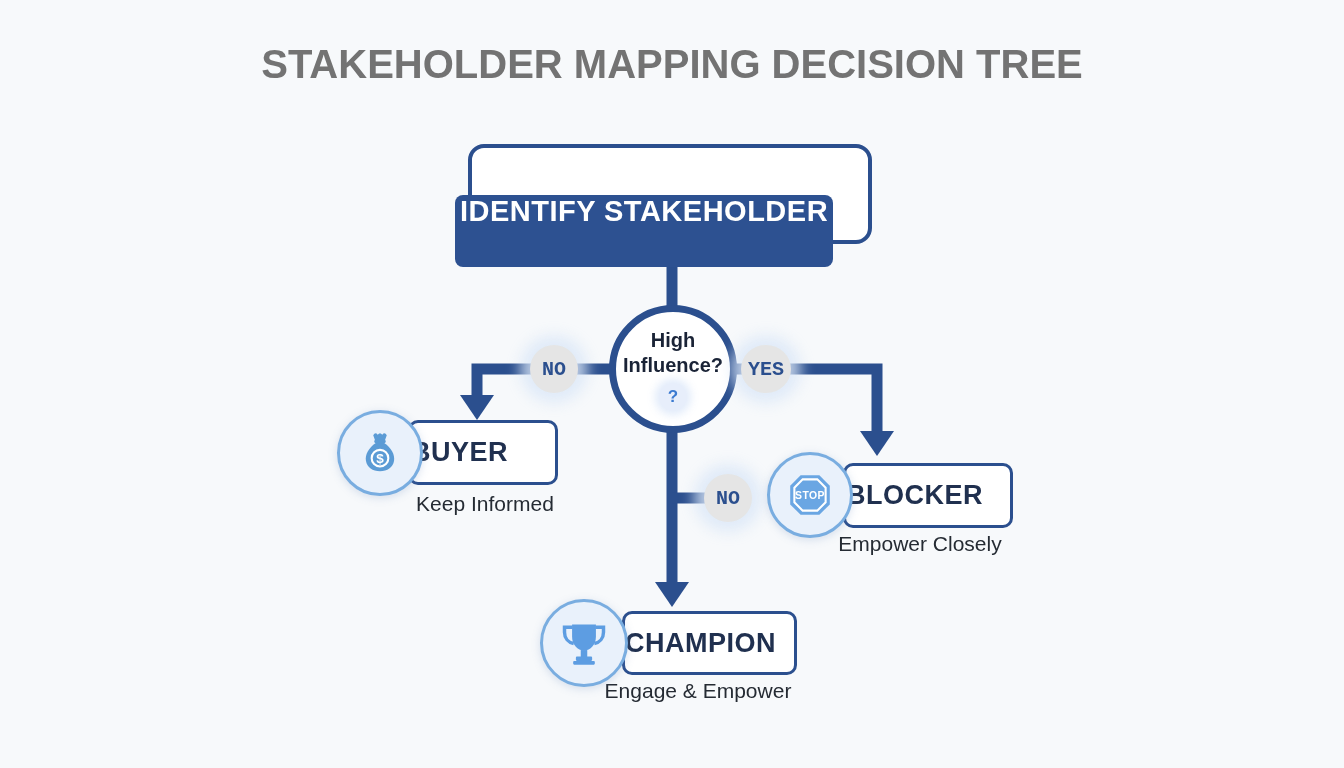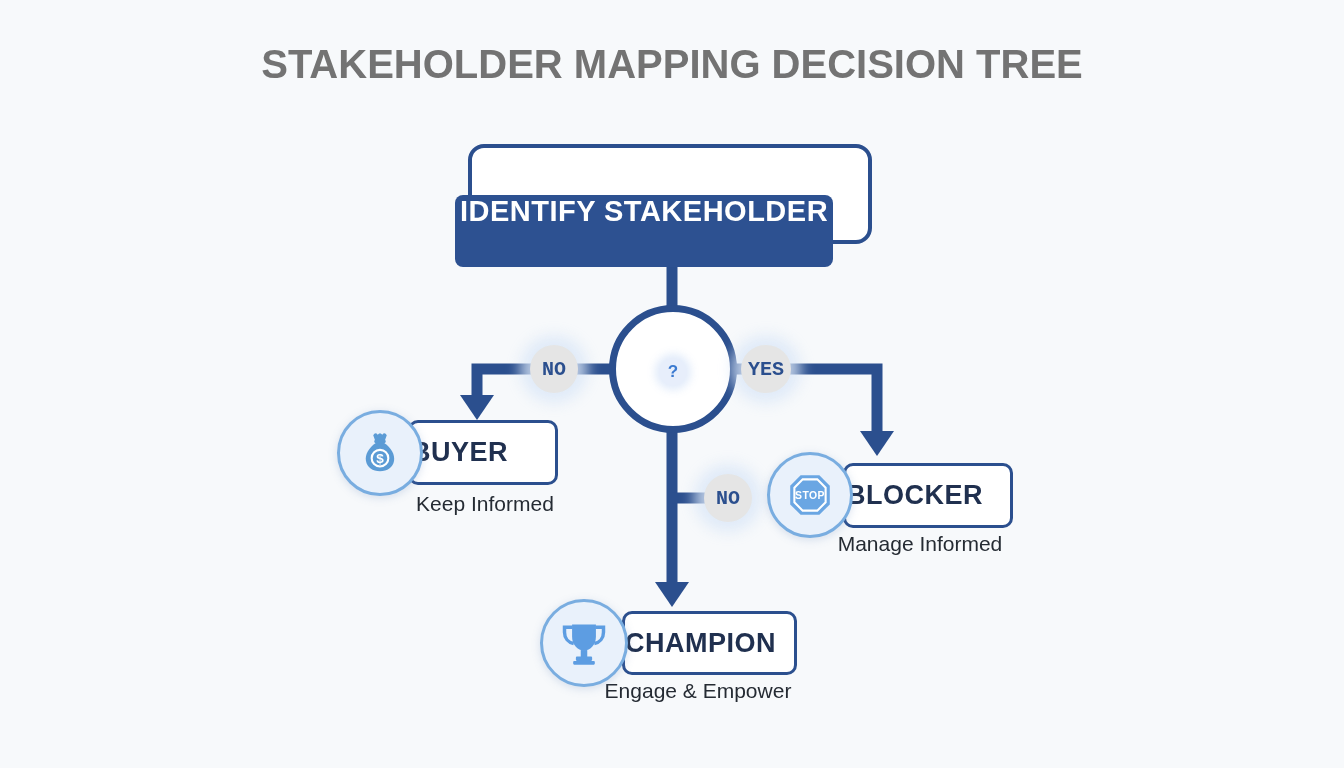--- a/index.html
+++ b/index.html
@@ -103,20 +103,24 @@
   </svg>
 
   <div class="title">STAKEHOLDER MAPPING DECISION TREE</div>
 
   <div class="root-outer"></div>
   <div class="root-inner">
     <span>IDENTIFY STAKEHOLDER</span>
   </div>
 
   <div class="decision-circle">
+    <div class="decision-text">
+      <div>High</div>
+      <div>Influence?</div>
+    </div>
     <div class="qmark-badge">?</div>
   </div>
 
   <div class="branch-badge badge-no-left">NO</div>
   <div class="branch-badge badge-yes">YES</div>
   <div class="branch-badge badge-no-bottom">NO</div>
 
   <div class="node-box box-buyer">
     <span>BUYER</span>
   </div>
@@ -136,21 +140,21 @@
   <div class="node-box box-blocker">
     <span>BLOCKER</span>
   </div>
   <div class="icon-circle icon-blocker">
     <svg width="50" height="50" viewBox="0 0 48 48">
       <polygon points="15,5 33,5 43,15 43,33 33,43 15,43 5,33 5,15" fill="#6aa6e3"></polygon>
       <polygon points="17,9 31,9 39,17 39,31 31,39 17,39 9,31 9,17" fill="none" stroke="#ffffff" stroke-width="2"></polygon>
       <text x="24" y="28.2" text-anchor="middle" font-size="10" font-weight="bold" fill="#ffffff" letter-spacing="0.4" font-family="Liberation Sans, sans-serif">STOP</text>
     </svg>
   </div>
-  <div class="sublabel sub-blocker">Manage Informed</div>
+  <div class="sublabel sub-blocker">Empower Closely</div>
 
   <div class="node-box box-champion">
     <span>CHAMPION</span>
   </div>
   <div class="icon-circle icon-champion">
     <svg width="52" height="52" viewBox="0 0 48 48">
       <g fill="#5d9de2">
         <path d="M13 7 h22 v11 c0 7.5 -5 13 -11 13 c-6 0 -11 -5.5 -11 -13 Z"></path>
         <rect x="21" y="30.5" width="6" height="6.5"></rect>
         <rect x="16.5" y="36.5" width="15" height="4" rx="1"></rect>

